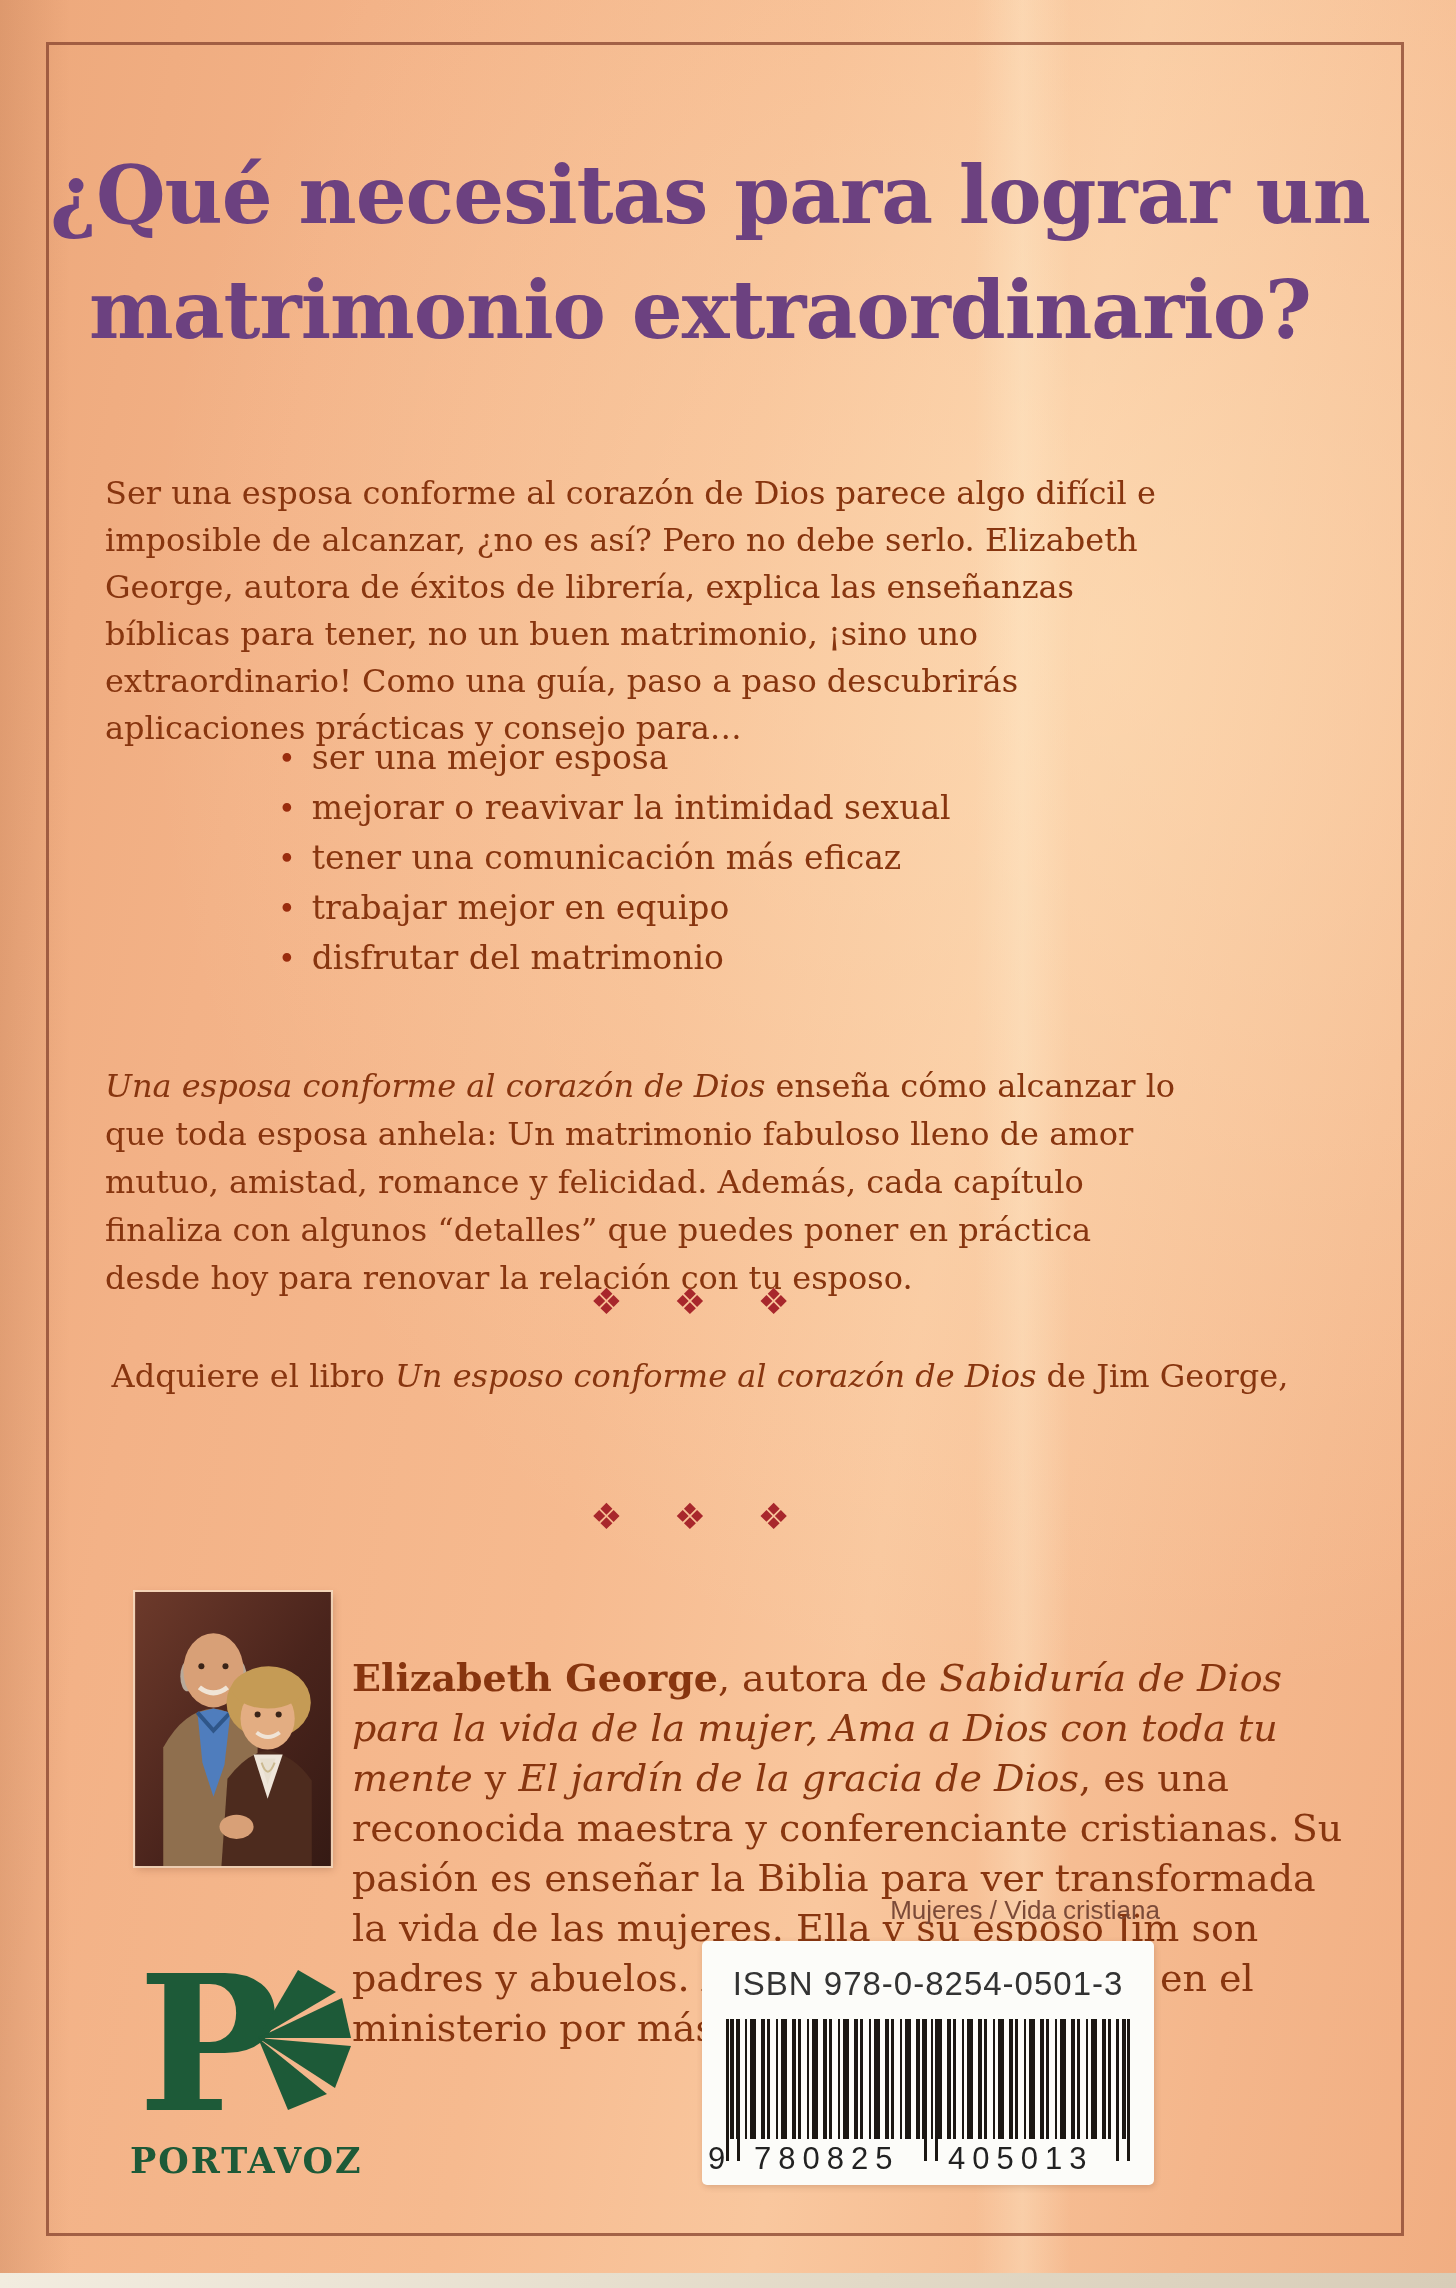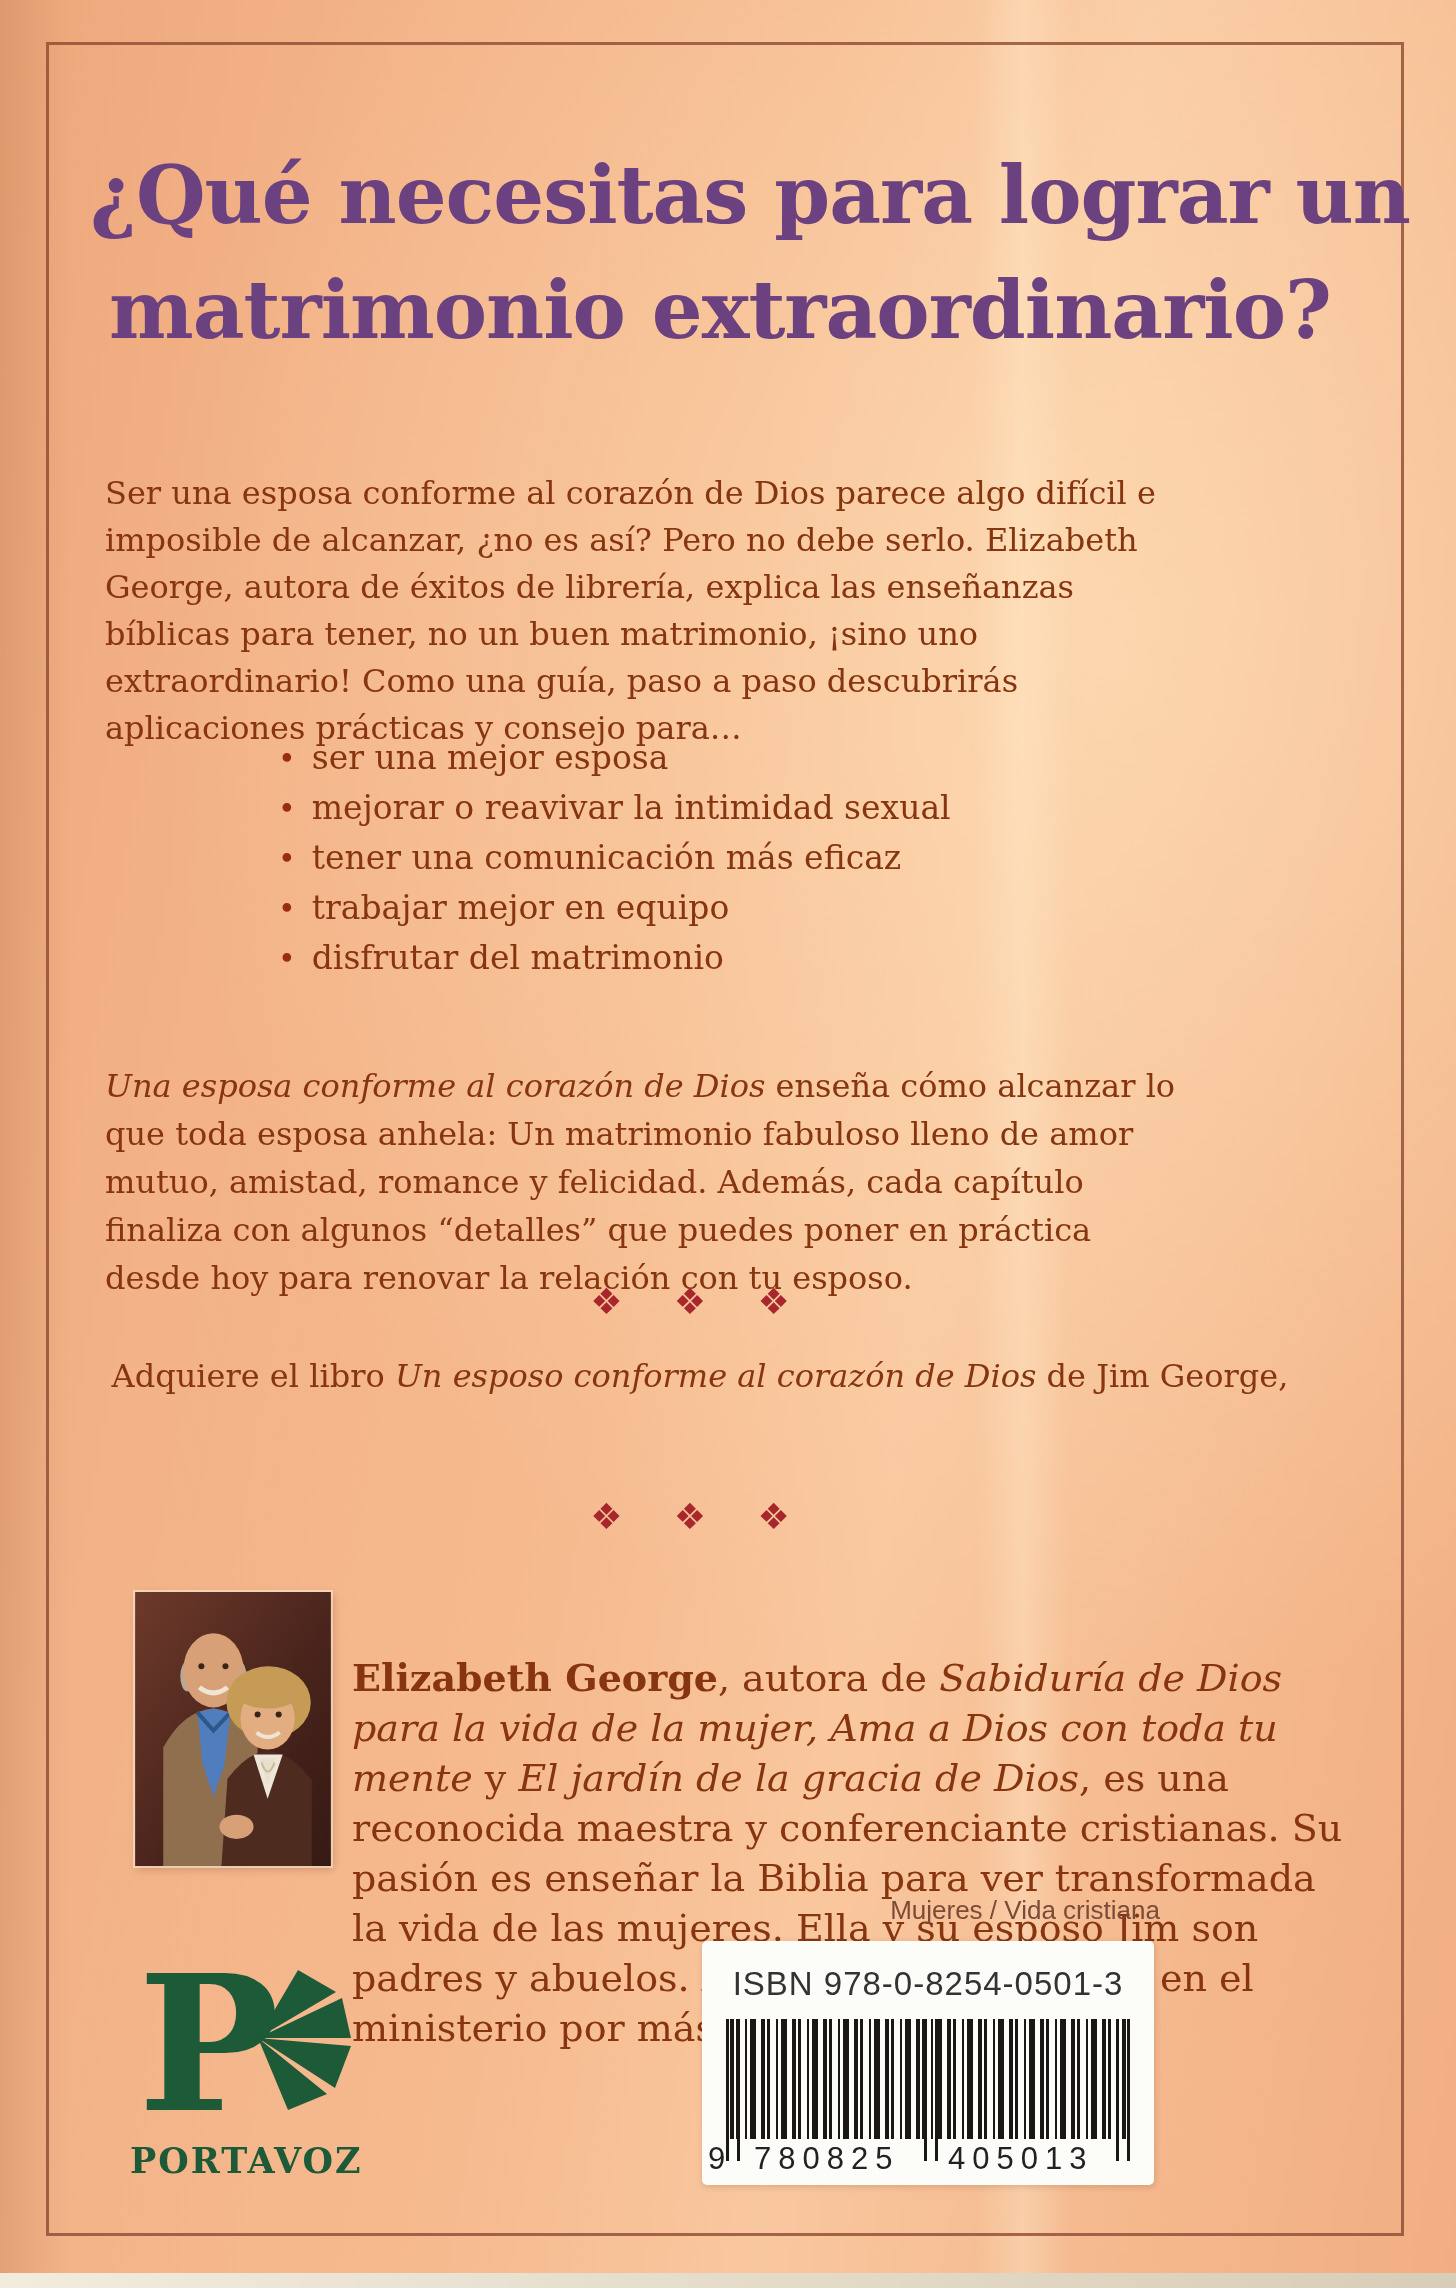--- a/index.html
+++ b/index.html
@@ -14,21 +14,21 @@
     background:linear-gradient(90deg, rgba(150,82,46,.18), rgba(150,82,46,0));}
   .crease{position:absolute;left:975px;top:0;width:95px;height:100%;
     background:linear-gradient(90deg, rgba(255,238,208,0), rgba(255,238,208,.35), rgba(255,238,208,0));}
   .frame{position:absolute;left:46px;top:42px;width:1352px;height:2188px;
     border:3px solid rgba(141,74,51,.8);}
   .table-edge{position:absolute;left:0;bottom:0;width:100%;height:15px;
     background:linear-gradient(90deg,#f2ecdf,#e2d9c6 60%,#d8cdb8);}
 
   .book-title{position:absolute;left:50px;top:138px;width:1300px;text-align:center;
     color:#6c4180;font-size:80px;line-height:1.44;font-weight:bold;letter-spacing:-1px;}
-  .book-title div{white-space:nowrap;padding-left:40px;}
+  .book-title div{white-space:nowrap;}
 
   .intro{position:absolute;left:105px;top:438px;width:1082px;
     color:#87350f;font-size:32px;line-height:47px;}
 
   .bullets{position:absolute;left:278px;top:733px;margin:0;padding:0;list-style:none;
     color:#87350f;font-size:33px;}
   .bullets li{line-height:49px;}
   .bullets .dot{color:#9a2d0e;margin-right:16px;font-size:30px;}
 
   .synopsis{position:absolute;left:105px;top:1030px;width:1082px;

